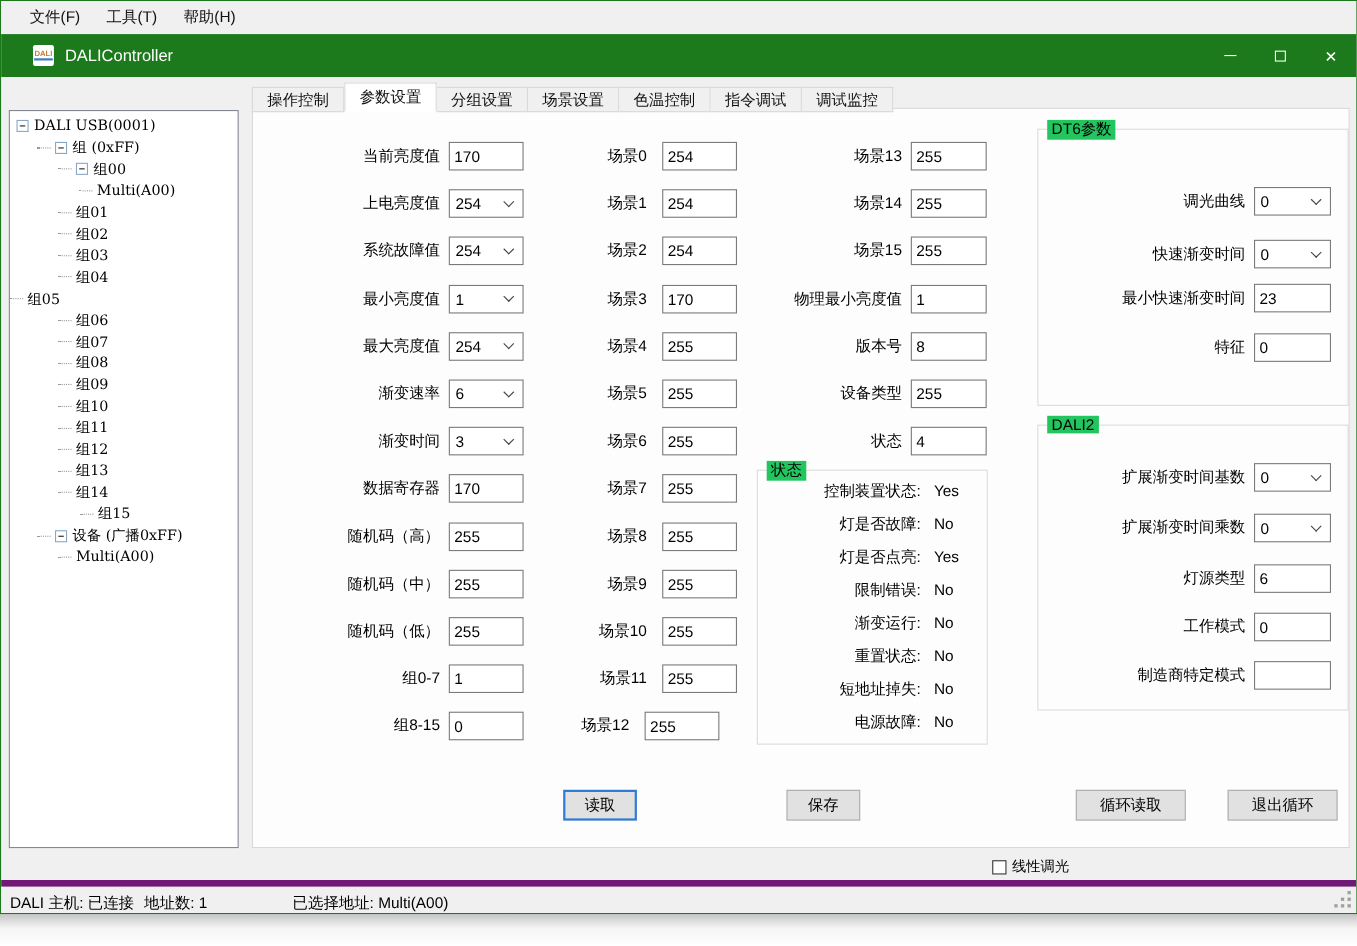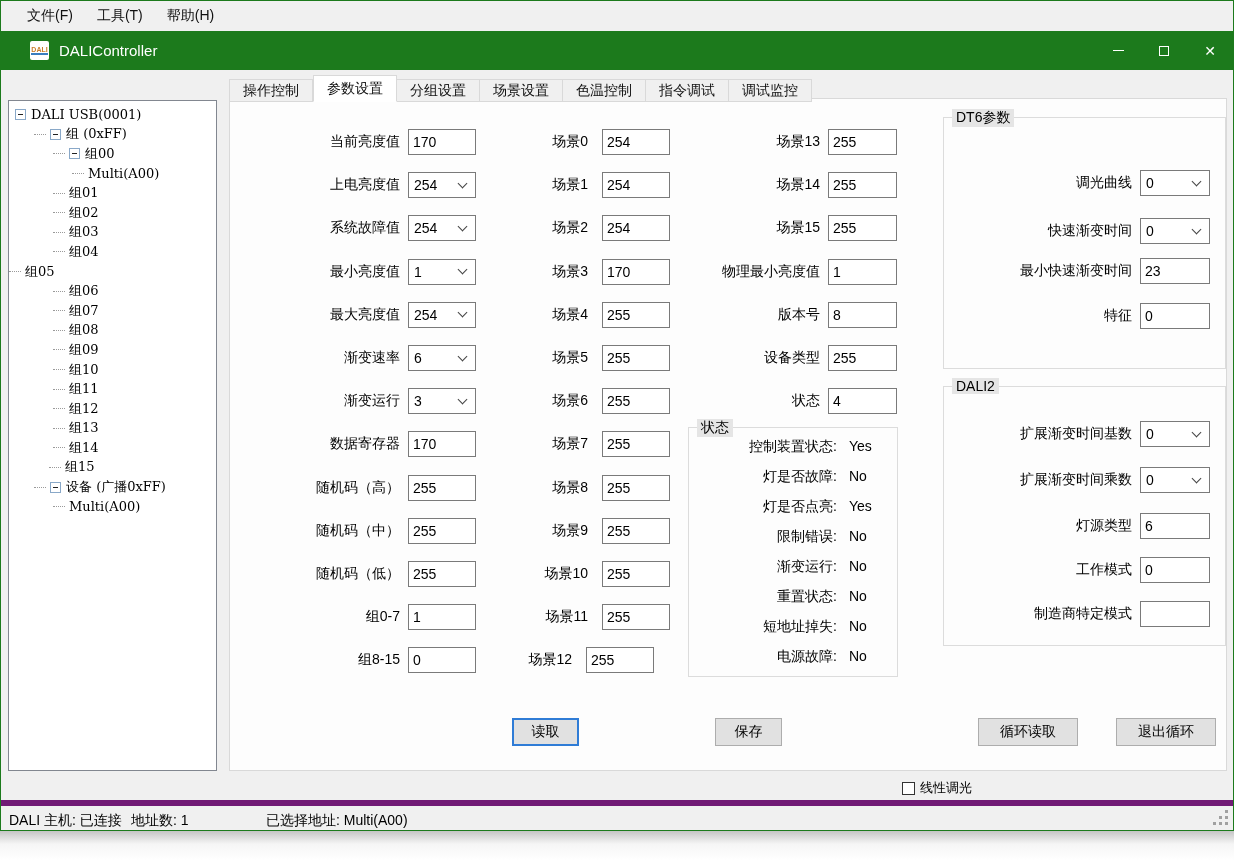--- a/index.html
+++ b/index.html
@@ -53,21 +53,21 @@
   .frow { position:absolute; height:26px; }
   .frow-label { position:absolute; left:0; top:4px; font-size:14px; text-align:right; color:#000; white-space:nowrap; }
   .field { position:absolute; top:0; height:26px; border:1px solid #7a7a7a; background:#fff;
     font-size:14px; padding:0 4px; font-family:inherit; color:#000; }
   .combo { position:absolute; top:0; height:26px; border:1px solid #7a7a7a; background:#fff;
     display:flex; align-items:center; padding-left:5px; font-size:14px; color:#000; }
   .chev { margin-left:auto; margin-right:9px; width:7px; height:7px; margin-top:-4px;
     border-right:1.5px solid #444; border-bottom:1.5px solid #444; transform:rotate(45deg); flex:none; }
 
   .group { position:absolute; border:1px solid #dcdcdc; }
-  .group-title { position:absolute; top:-9px; left:8px; background:#e5e5e5; padding:0 4px; font-size:14px; color:#000; }
+  .group-title { position:absolute; top:-9px; left:8px; background:#22c55e; padding:0 4px; font-size:14px; color:#000; }
   .srow { position:absolute; width:100%; height:24px; }
   .srow-label { position:absolute; left:0; width:148px; text-align:right; font-size:14px; color:#000; }
   .srow-value { position:absolute; left:160px; font-size:14px; color:#000; }
 
   .btn { position:absolute; top:619px; height:28px; background:#e1e1e1; border:1px solid #adadad;
     font-size:14px; display:flex; align-items:center; justify-content:center; font-family:inherit; color:#000; }
   .btn.focused { border:2px solid #2f7cd6; }
 
   
   #linear-dim { position:absolute; left:901px; top:778px; display:flex; align-items:center;text-align:center; }
@@ -179,21 +179,21 @@
         <span class="tree-label">组12</span>
       </div>
       <div class="tree-row" style="padding-left: 44px;">
         <span class="dash"></span>
         <span class="tree-label">组13</span>
       </div>
       <div class="tree-row" style="padding-left: 44px;">
         <span class="dash"></span>
         <span class="tree-label">组14</span>
       </div>
-      <div class="tree-row" style="padding-left: 40px;">
+      <div class="tree-row" style="padding-left: 64px;">
         <span class="dash"></span>
         <span class="tree-label">组15</span>
       </div>
       <div class="tree-row" style="padding-left: 25px;">
         <span class="dash"></span>
         <span class="ebox"></span>
         <span class="tree-label">设备 (广播0xFF)</span>
       </div>
       <div class="tree-row" style="padding-left: 44px;">
         <span class="dash"></span>
@@ -246,21 +246,21 @@
           </div>
         </div>
         <div class="frow" style="left: 30px; top: 246px; width: 220px;">
           <div class="frow-label" style="width: 140px;">渐变速率</div>
           <div class="combo" style="left: 148px; width: 68px;">
             <span class="combo-value">6</span>
             <span class="chev"></span>
           </div>
         </div>
         <div class="frow" style="left: 30px; top: 289.2px; width: 220px;">
-          <div class="frow-label" style="width: 140px;">渐变运行</div>
+          <div class="frow-label" style="width: 140px;">渐变时间</div>
           <div class="combo" style="left: 148px; width: 68px;">
             <span class="combo-value">3</span>
             <span class="chev"></span>
           </div>
         </div>
         <div class="frow" style="left: 30px; top: 332.4px; width: 220px;">
           <div class="frow-label" style="width: 140px;">数据寄存器</div>
           <input class="field" value="170" style="left: 148px; width: 68px;">
         </div>
         <div class="frow" style="left: 30px; top: 375.6px; width: 220px;">

